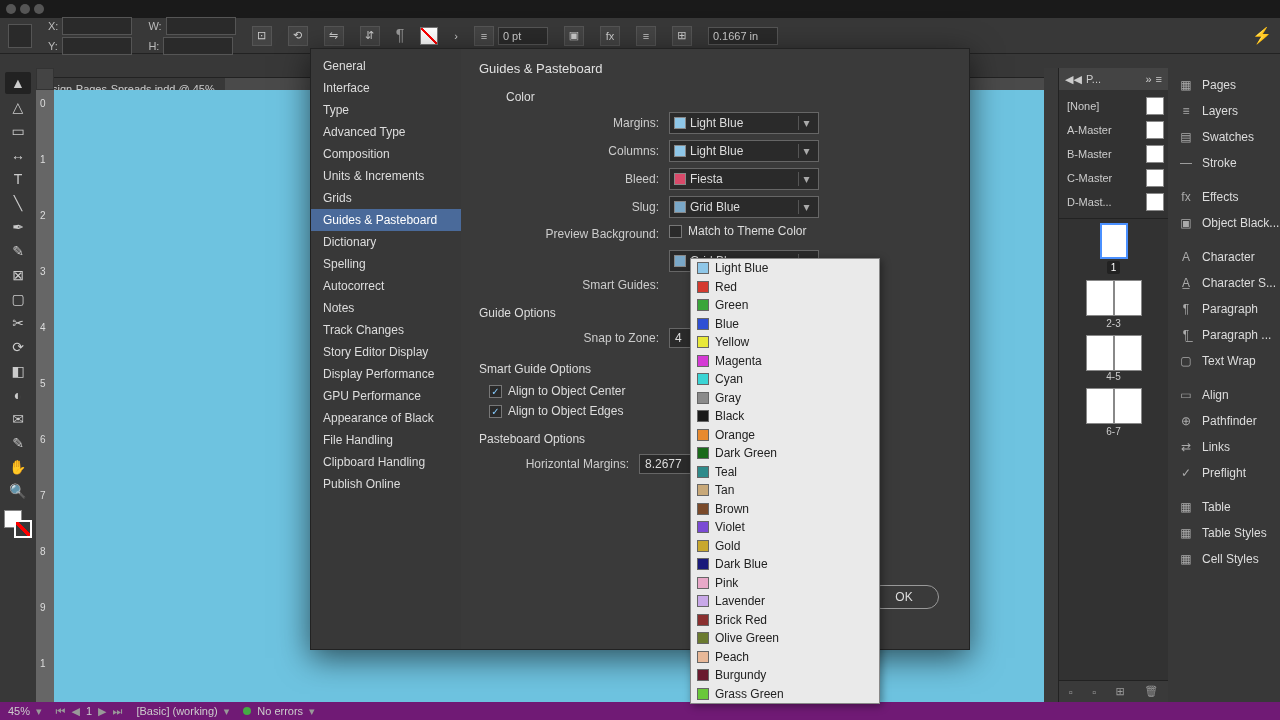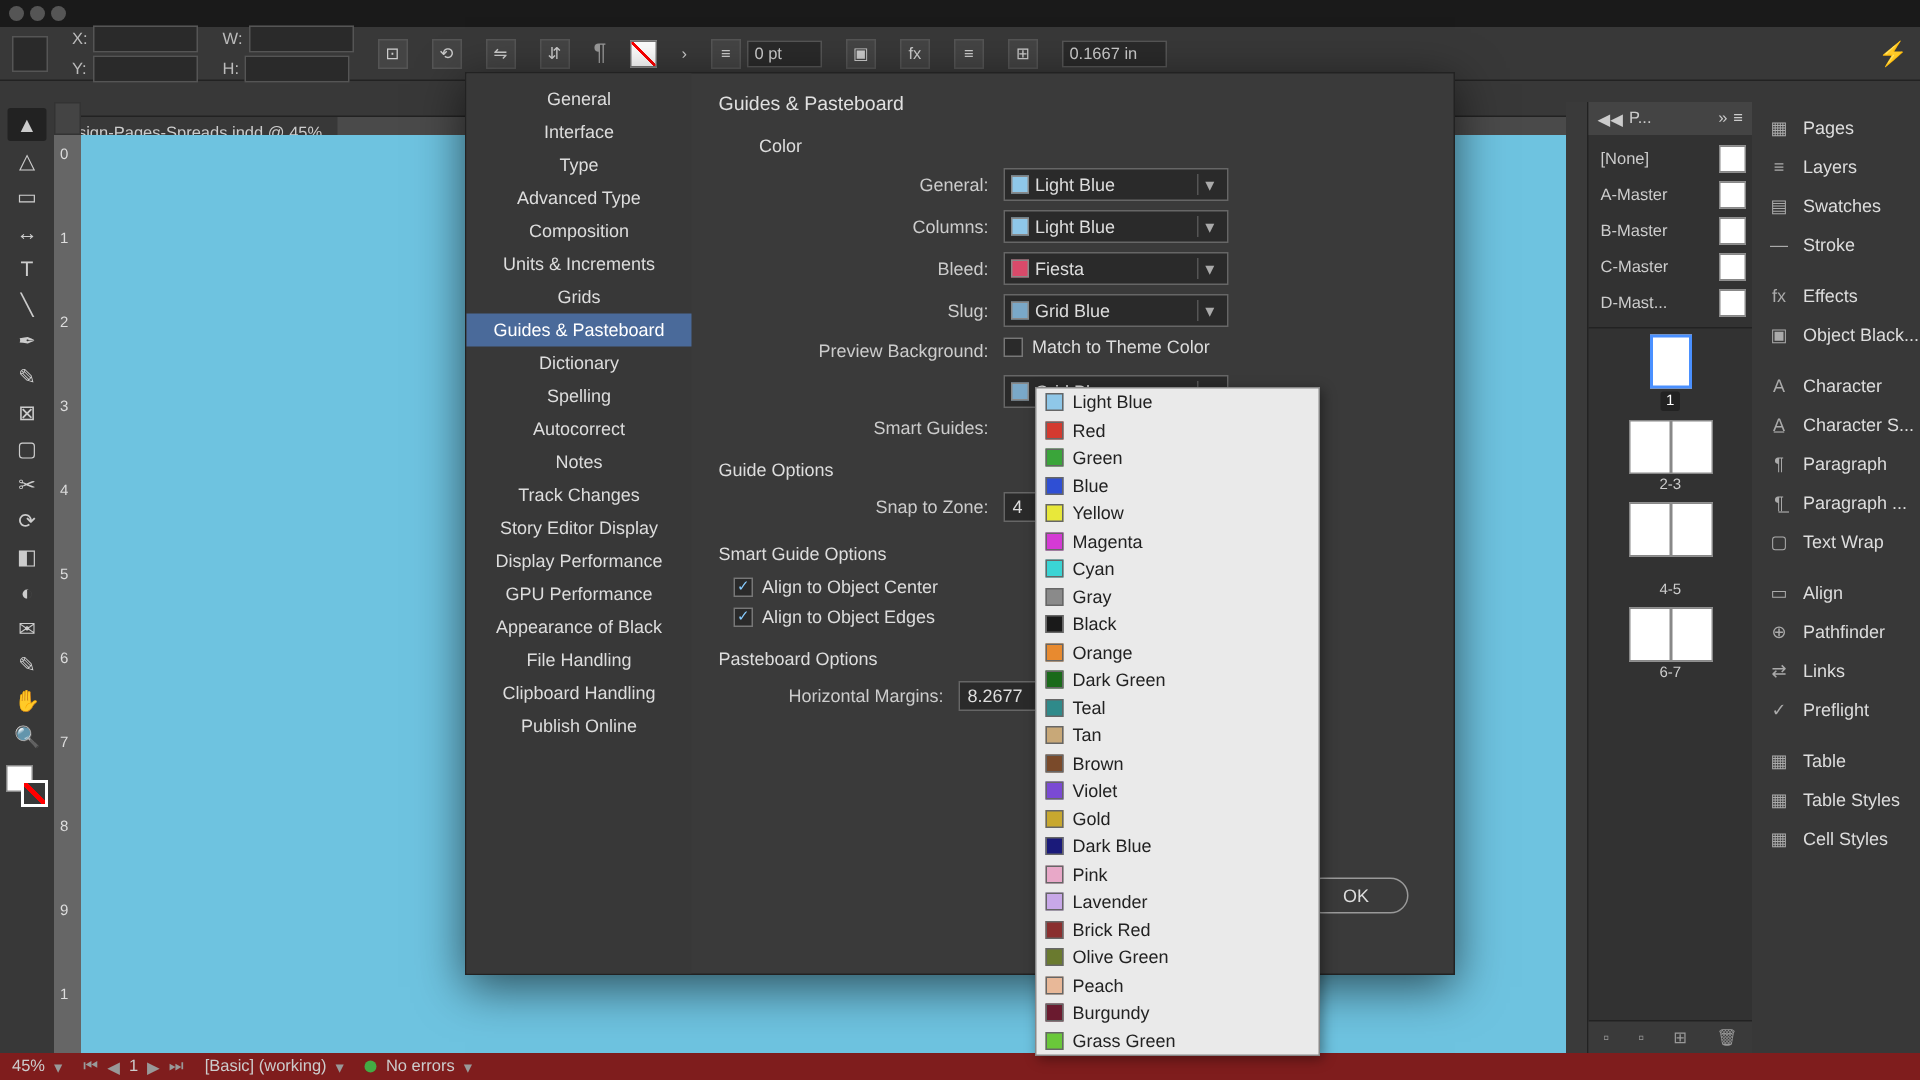--- a/index.html
+++ b/index.html
@@ -57,21 +57,21 @@
 .panel-footer{height:22px;background:#3a3a3a;border-top:1px solid #222;display:flex;align-items:center;justify-content:space-around;color:#999;font-size:11px;}
 
 .right-labels { width: 112px; background: #383838; display:flex;flex-direction:column;padding-top:4px;}
 .right-label-item{height:26px;display:flex;align-items:center;gap:8px;padding-left:10px;font-size:12px;color:#ddd;}
 .ri-icon{width:16px;text-align:center;color:#aaa;}
 
 
 .modal { position: absolute; left: 310px; top: 48px; width: 660px; background: #3a3a3a; border: 1px solid #222; box-shadow: 0 8px 30px rgba(0,0,0,.6); z-index: 50; }
 .modal-title { height: 24px; background: #d4d4d4; color: #555; text-align: center; line-height: 24px; font-size: 12px; }
 .modal-body { display: flex; min-height: 600px; }
-.pref-cats { width: 150px; background: #383838; padding: 6px 0; text-align: center; }
+.pref-cats { width: 150px; background: #383838; padding: 6px 0; }
 .pref-cat { padding: 4px 12px; font-size: 12px; color: #ddd; cursor: pointer; }
 .pref-cat.active { background: #4a6a9a; color: #fff; }
 .pref-content { flex: 1; padding: 12px 18px; font-size: 12px; color: #ddd; }
 .section-title { font-size: 13px; color: #e0e0e0; margin-bottom: 10px; }
 .sub-title { font-size: 12px; color: #ddd; margin: 14px 0 8px; }
 .form-row { display: flex; align-items: center; margin-bottom: 6px; }
 .form-label { width: 190px; text-align: right; padding-right: 10px; color: #ccc; }
 .dropdown { display: flex; align-items: center; background: #2a2a2a; border: 1px solid #666; height: 22px; width: 150px; padding: 0 4px; gap: 4px; position: relative; }
 .dropdown .sw { width: 12px; height: 12px; border: 1px solid #888; }
 .dropdown .val { flex: 1; font-size: 12px; color: #ddd; }
@@ -82,21 +82,21 @@
 .ok-btn { position:absolute; right:30px; bottom:40px; width:70px;height:24px;border:1px solid #999;border-radius:12px;background:#3a3a3a;color:#ddd;display:flex;align-items:center;justify-content:center;font-size:12px;}
 
 
 .color-popup { position: absolute; left: 690px; top: 258px; width: 190px; max-height: 455px; background: #eaeaea; border: 1px solid #888; z-index: 60; overflow-y: auto; box-shadow: 2px 2px 8px rgba(0,0,0,.4);}
 .color-popup::-webkit-scrollbar{width:10px;}
 .color-popup::-webkit-scrollbar-thumb{background:#bbb;}
 .color-item { display: flex; align-items: center; gap: 6px; padding: 2px 6px; font-size: 12px; color: #222; cursor: pointer; height:18.5px;}
 .color-sw { width: 12px; height: 12px; border: 1px solid #666; flex-shrink: 0; }
 
 
-.status-bar { position: absolute; left: 0; right: 0; bottom: 0; height: 18px; background: #7f1d1d; display: flex; align-items: center; font-size: 11px; color: #ccc; gap: 14px; padding: 0 8px; }
+.status-bar { position: absolute; left: 0; right: 0; bottom: 0; height: 18px; background: #701a75; display: flex; align-items: center; font-size: 11px; color: #ccc; gap: 14px; padding: 0 8px; }
 .status-seg{display:flex;align-items:center;gap:6px;}
 .nav-btn{color:#999;cursor:pointer;}
 .err-dot{width:8px;height:8px;border-radius:50%;background:#4a4;}
 </style>
 </head>
 <body>
 
 <div class="top-bar">
   <div class="mac-dot" style="background:#555"></div>
   <div class="mac-dot" style="background:#555"></div>
@@ -254,21 +254,21 @@
           <div class="thumb-single sel"></div>
           <div class="page-num">1</div>
         </div>
         <div style="display: flex; flex-direction: column; align-items: center; gap: 2px;">
           <div class="thumb-spread">
             <div class="pg"></div>
             <div class="pg"></div>
           </div>
           <div style="font-size: 10px; color: rgb(204, 204, 204);">2-3</div>
         </div>
-        <div style="display: flex; flex-direction: column; align-items: center; gap: 17px;">
+        <div style="display: flex; flex-direction: column; align-items: center; gap: 0;">
           <div class="thumb-spread">
             <div class="pg"></div>
             <div class="pg"></div>
           </div>
           <div style="font-size: 10px; color: rgb(204, 204, 204);">4-5</div>
         </div>
         <div style="display: flex; flex-direction: column; align-items: center; gap: 2px;">
           <div class="thumb-spread">
             <div class="pg"></div>
             <div class="pg"></div>
@@ -409,21 +409,21 @@
         <div class="pref-cat">Appearance of Black</div>
         <div class="pref-cat">File Handling</div>
         <div class="pref-cat">Clipboard Handling</div>
         <div class="pref-cat">Publish Online</div>
       </div>
     <div class="pref-content">
       <div class="section-title">Guides &amp; Pasteboard</div>
       <div class="sub-title" style="margin-left:27px">Color</div>
 
       <div class="form-row">
-        <div class="form-label">General:</div>
+        <div class="form-label">Margins:</div>
         <div class="dropdown">
           <div class="sw" style="background:#8fc7e8"></div>
           <div class="val">Light Blue</div>
           <div class="arr">▾</div>
         </div>
       </div>
       <div class="form-row">
         <div class="form-label">Columns:</div>
         <div class="dropdown">
           <div class="sw" style="background:#8fc7e8"></div>

